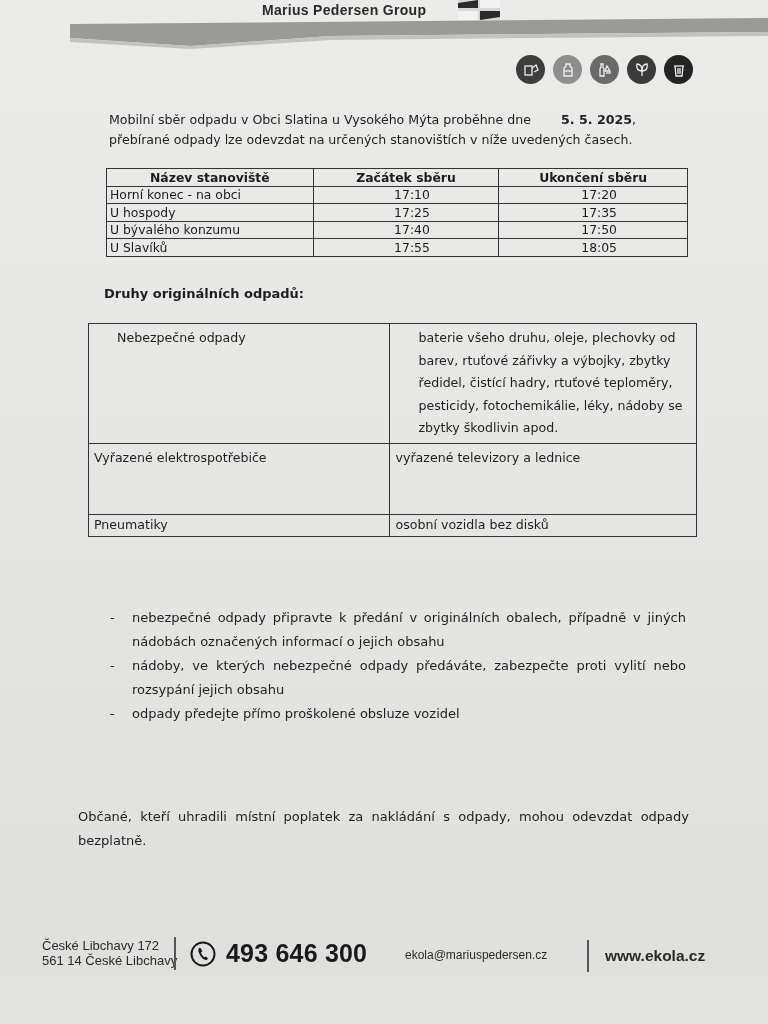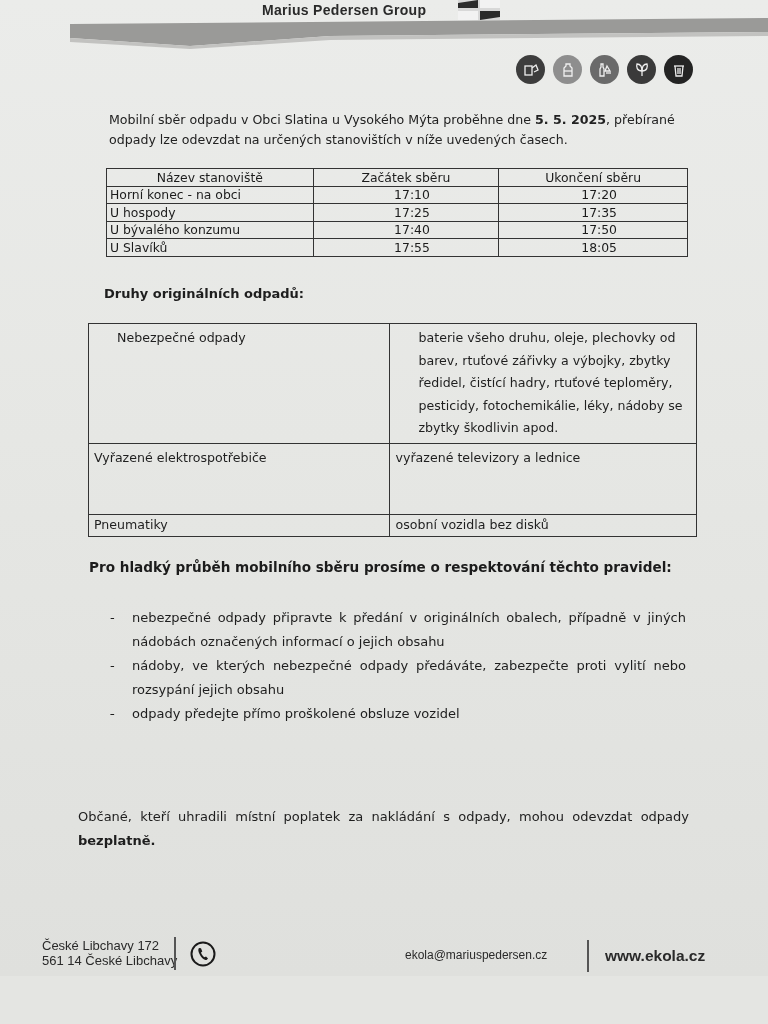--- a/index.html
+++ b/index.html
@@ -26,29 +26,29 @@
   .icon-circle {
     width: 29px; height: 29px; border-radius: 50%;
     display: flex; align-items: center; justify-content: center;
   }
   .icon-circle svg { width: 18px; height: 18px; }
 
   .intro {
     position: absolute; left: 109px; top: 110px; width: 590px;
     font-size: 12.6px; line-height: 20px; color: #222;
   }
-  .intro b { font-weight: bold; }
+  .intro b { font-weight: bold; margin-left: 26px; }
 
   
   table.sched {
     position: absolute; left: 106px; top: 168px; width: 582px;
     border-collapse: collapse; font-size: 12.4px; color: #1c1c1c;
   }
   table.sched th, table.sched td { border: 1px solid #333; height: 17.5px; line-height: 15px; padding: 0 3px; }
-  table.sched th { font-weight: normal; text-align: center; }
+  table.sched th { font-weight: bold; text-align: center; }
   table.sched td.c { text-align: center; padding-left: 15px; }
   table.sched col.c1 { width: 207px; } table.sched col.c2 { width: 186px; } table.sched col.c3 { width: 189px; }
 
   .sub-heading {
     position: absolute; left: 104px; top: 286px;
     font-weight: bold; font-size: 13px; color: #1e1e1e;
   }
 
   
   table.types {
@@ -70,21 +70,21 @@
     position: relative; padding-left: 24px;
     font-size: 13px; line-height: 24px; color: #1e1e1e;
     text-align: justify; margin-bottom: 0;
   }
   .rules li .dash { position: absolute; left: 2px; top: 0; }
 
   .closing {
     position: absolute; left: 78px; top: 805px; width: 611px;
     font-size: 13px; line-height: 24px; text-align: justify; color: #1e1e1e;
   }
-  .closing b { font-weight: bold; margin-top: 28px; }
+  .closing b { font-weight: normal; margin-top: 28px; }
 
   
   .addr {
     position: absolute; left: 42px; top: 938px;
     font-family: "Liberation Sans", sans-serif; font-size: 13px; line-height: 15px; color: #2a2a2a;
   }
   .vsep { position: absolute; width: 2px; background: #555; }
   .phone-icon { position: absolute; left: 190px; top: 941px; width: 26px; height: 26px; }
   .phone {
     position: absolute; left: 226px; top: 939px;
@@ -210,37 +210,37 @@
       <td>Vyřazené elektrospotřebiče</td>
       <td>vyřazené televizory a lednice</td>
     </tr>
     <tr class="r3">
       <td>Pneumatiky</td>
       <td>osobní vozidla bez disků</td>
     </tr>
   </tbody>
     </table>
 
-  <div class="rules-heading">Pro hladký průběh mobilního sběru prosíme o respektování těchto pravidel:</div>
   <ul class="rules">
     <li><span class="dash">-</span><span>nebezpečné odpady připravte k předání v originálních obalech, případně v jiných nádobách označených informací o jejich obsahu</span></li>
     <li><span class="dash">-</span><span>nádoby, ve kterých nebezpečné odpady předáváte, zabezpečte proti vylití nebo rozsypání jejich obsahu</span></li>
     <li><span class="dash">-</span></li>
     <li><span class="dash">-</span><span>odpady předejte přímo proškolené obsluze vozidel</span></li>
   </ul>
 
   <p class="closing">
     <span>Občané, kteří uhradili místní poplatek za nakládání s odpady, mohou odevzdat odpady </span><b>bezplatně.</b>
   </p>
 
   <div class="addr">
     <div>České Libchavy 172</div>
     <div>561 14 České Libchavy</div>
   </div>
   <div class="vsep" style="left:174px; top:937px; height:33px;"></div>
   <svg class="phone-icon" viewBox="0 0 26 26">
     <circle cx="13" cy="13" r="11.5" fill="none" stroke="#1a1a1a" stroke-width="2"></circle>
     <path d="M9,7 C8,8 8,10 9.5,13 C11,16 13,18.5 15.5,19 C16.5,19.2 17.5,18.5 18,17.5 L16,15.5 L14.5,16.3 C13,15.5 11.5,13.5 11,11.5 L12.3,10.5 L11,7.3 Z" fill="#1a1a1a"></path>
   </svg>
+  <div class="phone">493 646 300</div>
   <div class="email">ekola@mariuspedersen.cz</div>
   <div class="vsep" style="left:587px; top:940px; height:32px;"></div>
   <div class="web">www.ekola.cz</div>
 </div>
 
 </body></html>

